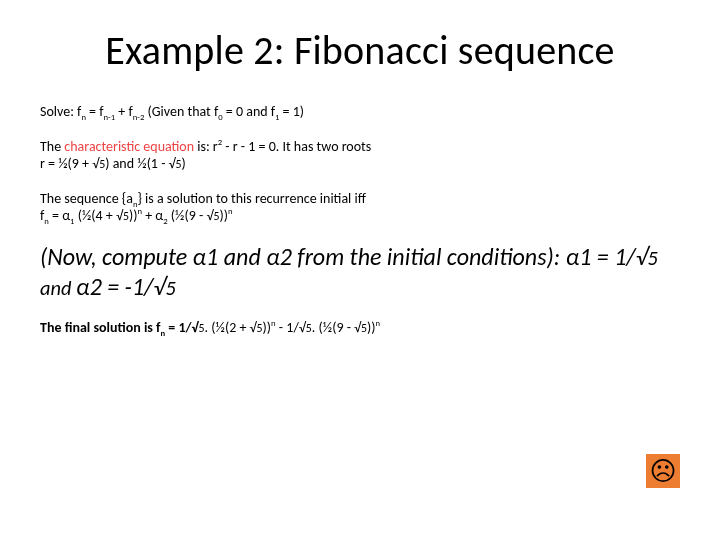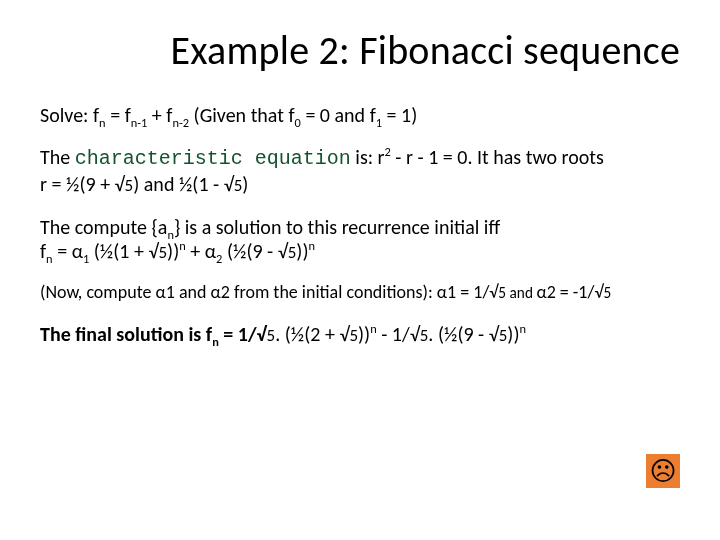--- a/index.html
+++ b/index.html
@@ -14,33 +14,33 @@
   .slide {
     box-sizing: border-box;
     width: 720px;
     height: 540px;
     padding: 18px 40px 20px 40px;
     position: relative;
   }
   .title {
     font-size: 40px;
     font-weight: 400;
-    text-align: right;
+    text-align: center;
     margin: 8px 0 28px 0;
     letter-spacing: 0.2px;
   }
   .body p {
     margin: 0 0 18px 0;
-    font-size: 20px;
+    font-size: 14px;
     line-height: 1.22;
   }
-  .body p.small { font-size: 18px; }
+  .body p.small { font-size: 24px; font-style: italic; }
   sub { font-size: 0.62em; vertical-align: sub; line-height: 0; }
   sup { font-size: 0.62em; vertical-align: super; line-height: 0; }
-  .red { color: #14532d; font-family: Liberation Mono, monospace; }
+  .red { color: #ef4444; }
   .bold { font-weight: 700; margin-top: 35px; }
   .sad-box {
     position: absolute;
     right: 40px;
     bottom: 52px;
     width: 34px;
     height: 34px;
     background: #ed7d31;
     color: #000;
     font-size: 26px;
@@ -62,22 +62,22 @@
       <span>Solve:</span><span>  </span><span>f</span><sub>n</sub><span> = f</span><sub>n-1</sub><span> + f</span><sub>n-2</sub><span>     </span><span>(Given that f</span><sub>0</sub><span> = 0 and f</span><sub>1</sub><span> = 1)</span>
     </p>
 
 
     <p>
       <span>The </span><span class="red">characteristic equation</span><span> is:       r</span><sup>2</sup><span> - r - 1 = 0. It has two roots</span><br>
       <span>r = ½(9 + √</span><span style="font-size:0.85em">5</span><span>) and ½(1 - √</span><span style="font-size:0.85em">5</span><span>)</span>
     </p>
 
     <p>
-      <span>The compute {a</span><sub>n</sub><span>} is a solution to this recurrence initial iff</span><br>
-      <span>f</span><sub>n</sub><span> = α</span><sub>1</sub><span> (½(1 + √</span><span style="font-size:0.85em">5</span><span>))</span><sup>n</sup><span> + α</span><sub>2</sub><span> (½(9 - √</span><span style="font-size:0.85em">5</span><span>))</span><sup>n</sup>
+      <span>The sequence {a</span><sub>n</sub><span>} is a solution to this recurrence initial iff</span><br>
+      <span>f</span><sub>n</sub><span> = α</span><sub>1</sub><span> (½(4 + √</span><span style="font-size:0.85em">5</span><span>))</span><sup>n</sup><span> + α</span><sub>2</sub><span> (½(9 - √</span><span style="font-size:0.85em">5</span><span>))</span><sup>n</sup>
     </p>
 
     <p class="small">
       <span>(Now, compute </span><span>α</span><span>1 and </span><span>α</span><span>2 from the initial conditions): </span><span>α</span><span>1 = 1/√</span><span style="font-size:0.85em">5</span><span style="font-size:0.85em"> and  </span><span>α</span><span>2 = -1/√</span><span style="font-size:0.85em">5</span>
     </p>
 
     <p>
       <span class="bold">The final solution is f</span><sub class="bold">n</sub><span class="bold"> = 1/√</span><span style="font-size:0.85em">5</span><span>. (½(2 + √</span><span style="font-size:0.85em">5</span><span>))</span><sup>n</sup><span> - 1/√</span><span style="font-size:0.85em">5</span><span>. (½(9 - √</span><span style="font-size:0.85em">5</span><span>))</span><sup>n</sup>
     </p>
 

